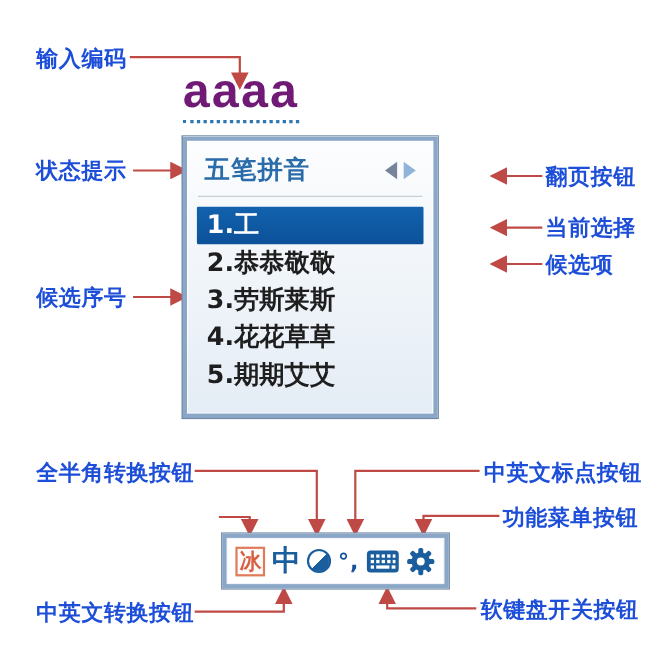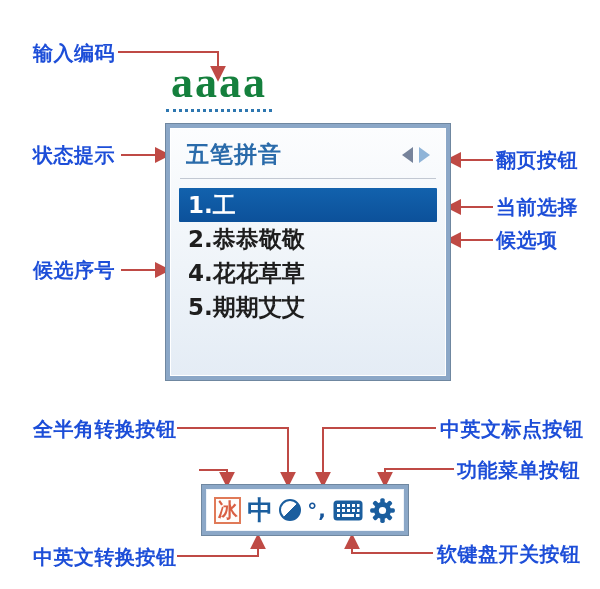--- a/index.html
+++ b/index.html
@@ -7,30 +7,30 @@
     position:relative;width:600px;height:589px;background:#ffffff;overflow:hidden;
     font-family:"DejaVu Sans","Liberation Sans",sans-serif;
   }
   .lbl{
     position:absolute;font-size:20px;font-weight:bold;color:#1d4ed8;
     white-space:nowrap;line-height:24px;letter-spacing:0.5px;
   }
   
   .code{
     position:absolute;left:163px;top:60px;width:112px;text-align:center;
-    font-family:Liberation Serif, serif;font-weight:bold;
-    font-size:44px;line-height:46px;color:#15803d;letter-spacing:2px;
+    font-family:Liberation Sans, sans-serif;font-weight:bold;
+    font-size:44px;line-height:46px;color:#701a75;letter-spacing:2px;
   }
   .code-underline{
     position:absolute;left:166px;top:109px;width:106px;height:0;
     border-top:3px dotted #2e77b0;
   }
   
   .cand-window{
-    position:absolute;left:166px;top:124px;width:284px;height:256px;
+    position:absolute;left:166px;top:124px;width:232px;height:256px;
     box-sizing:border-box;border:4px solid #8ba7c7;
     box-shadow:0 0 0 1px #6f87a0, inset 0 0 0 1px #ffffff;
     background:linear-gradient(180deg,#fcfdfe 0%,#eff4f9 55%,#e4ecf5 100%);
   }
   .cand-header{display:flex;align-items:center;padding:11px 12px 6px 16px;}
   .cand-title{flex:1;font-size:23px;font-weight:bold;color:#2a6baa;letter-spacing:1px;}
   .pager{display:flex;align-items:center;gap:6px;padding-right:4px;cursor:default;}
   .tri-left{width:0;height:0;border-top:8px solid transparent;border-bottom:8px solid transparent;border-right:11px solid #76839b;}
   .tri-right{width:0;height:0;border-top:8px solid transparent;border-bottom:8px solid transparent;border-left:11px solid #8fb4d8;}
   .cand-divider{height:1px;background:#c2c8d2;margin:2px 10px 0 10px;}
@@ -113,20 +113,21 @@
       <span class="cand-title">五笔拼音</span>
       <span class="pager">
         <span class="tri-left"></span>
         <span class="tri-right"></span>
       </span>
     </div>
     <div class="cand-divider"></div>
     <div class="cand-list">
       <div class="cand-row selected">1.工</div>
       <div class="cand-row">2.恭恭敬敬</div>
+      <div class="cand-row">3.劳斯莱斯</div>
       <div class="cand-row">4.花花草草</div>
       <div class="cand-row">5.期期艾艾</div>
     </div>
   </div>
 
   <div class="toolbar">
     <span class="tb-btn icon-ice">冰</span>
     <span class="tb-btn icon-zhong">中</span>
     <span class="tb-btn">
       <span class="icon-circle"></span>

